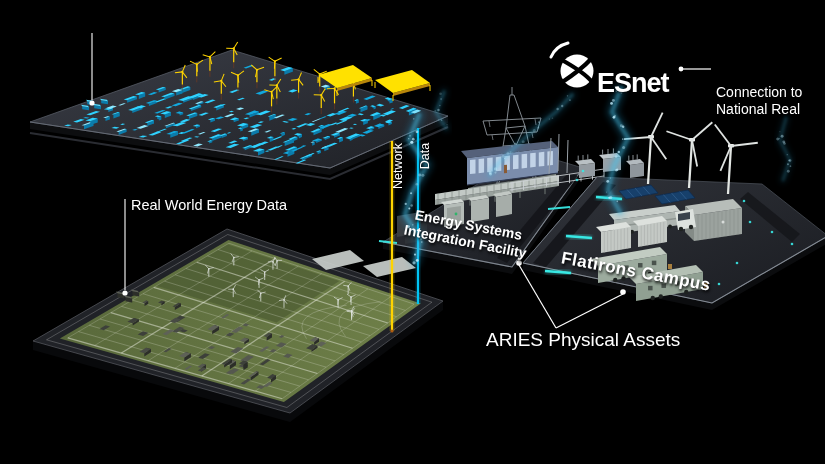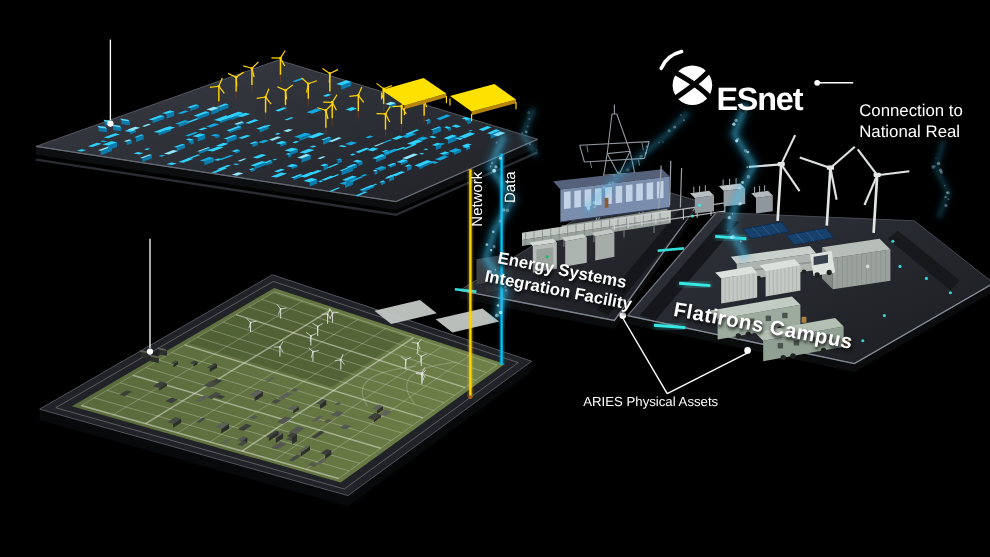--- a/index.html
+++ b/index.html
@@ -9,21 +9,21 @@
   .lbl{position:absolute;color:var(--text,#fff);white-space:nowrap;
        text-shadow:0 1px 3px rgba(0,0,0,.85);}
   .lbl-vee{left:97px;top:31px;font-size:14.5px;}
   .lbl-rwed{left:131px;top:197px;font-size:14.5px;}
   .lbl-net{left:398px;top:166px;font-size:12.5px;transform:translate(-50%,-50%) rotate(-90deg);}
   .lbl-data{left:425px;top:156px;font-size:12.5px;transform:translate(-50%,-50%) rotate(-90deg);}
   .lbl-esif{left:467px;top:233px;font-size:14px;font-weight:bold;text-align:center;line-height:1.18;
             transform:translate(-50%,-50%) rotate(11deg);text-shadow:1px 2px 3px rgba(0,0,0,.95);}
   .lbl-flat{left:636px;top:272px;font-size:17px;font-weight:bold;letter-spacing:.5px;
             transform:translate(-50%,-50%) rotate(10.5deg);text-shadow:1px 2px 3px rgba(0,0,0,.95);}
-  .lbl-aries{left:486px;top:329px;font-size:11px;}
+  .lbl-aries{left:486px;top:329px;font-size:19px;}
   .lbl-esnet{left:597px;top:68px;font-size:27px;font-weight:700;letter-spacing:-1px;}
   .lbl-conn{left:716px;top:48px;font-size:14px;line-height:16.5px;margin-top:36px;}
 </style>
 </head>
 <body>
 
 <div class="stage">
 
   <svg id="scene" width="825" height="464" viewBox="0 0 825 464">
     <defs>
@@ -1037,20 +1037,21 @@
         <circle cx="623" cy="292" r="2.8" fill="#fff"></circle>
       </g>
     <g id="g-logo">
         <path d="M551,57 C554,50 560,45 568,43" stroke="#fff" stroke-width="3" stroke-linecap="round" fill="none"></path>
         <circle cx="577" cy="71" r="16.5" fill="#fff"></circle>
         <path d="M560,59 C571,65 585,73 592,82" stroke="#000" stroke-width="4.2" fill="none" stroke-linecap="round"></path>
         <path d="M591,59 C582,69 570,77 561,83" stroke="#000" stroke-width="4.2" fill="none" stroke-linecap="round"></path>
       </g>
   </svg>
 
+  <div class="lbl lbl-rwed">Real World Energy Data</div>
   <div class="lbl lbl-net">Network</div>
   <div class="lbl lbl-data">Data</div>
   <div class="lbl lbl-esif">
     <div>Energy Systems</div>
     <div>Integration Facility</div>
   </div>
   <div class="lbl lbl-flat">Flatirons Campus</div>
   <div class="lbl lbl-aries">ARIES Physical Assets</div>
   <div class="lbl lbl-esnet">ESnet</div>
   <div class="lbl lbl-conn">

